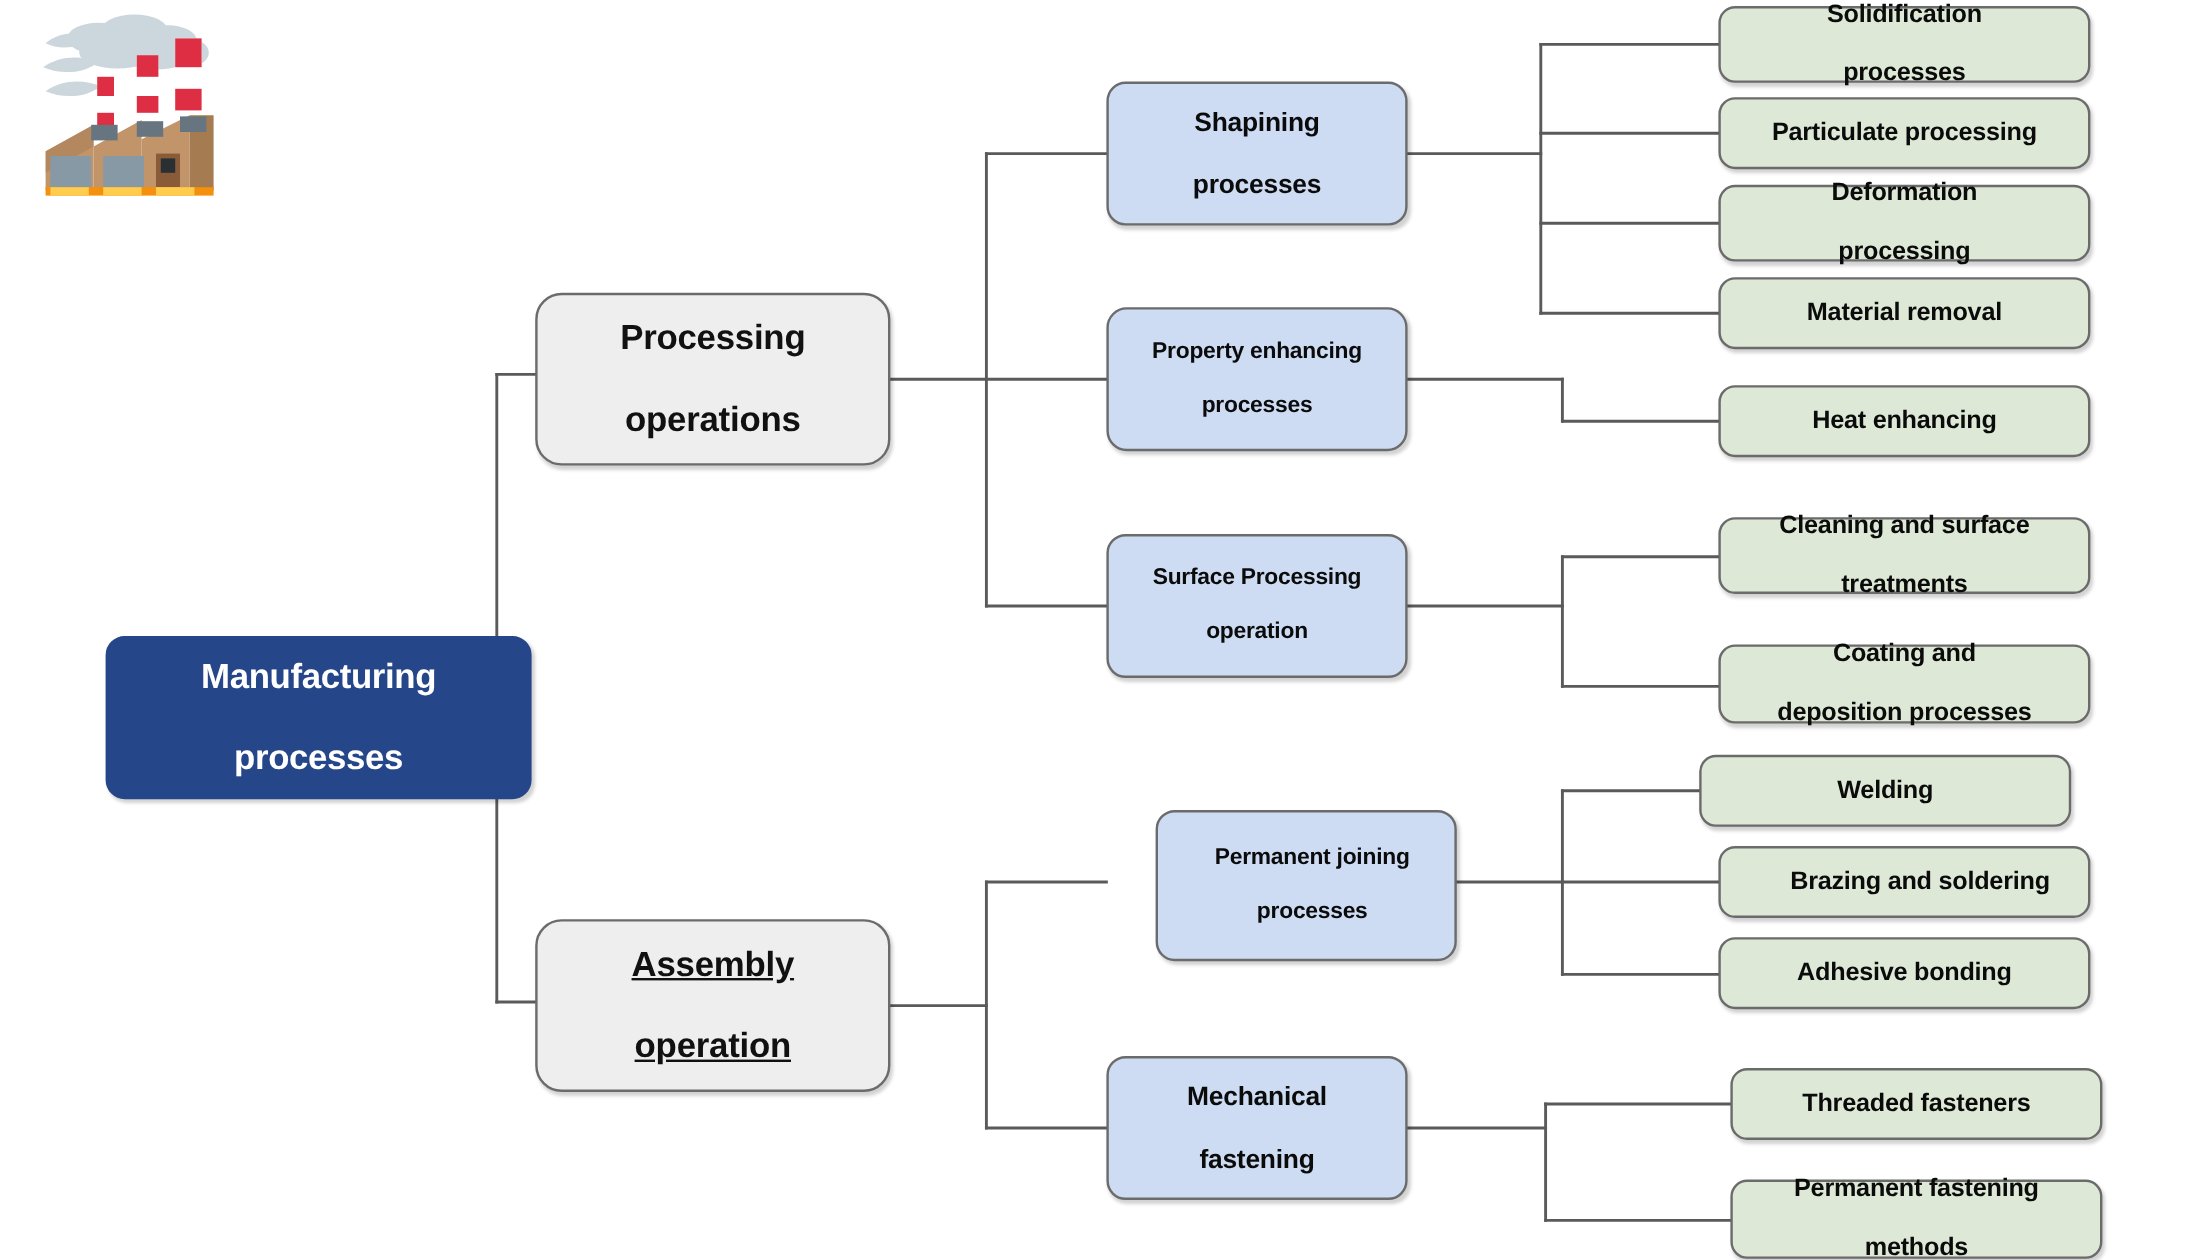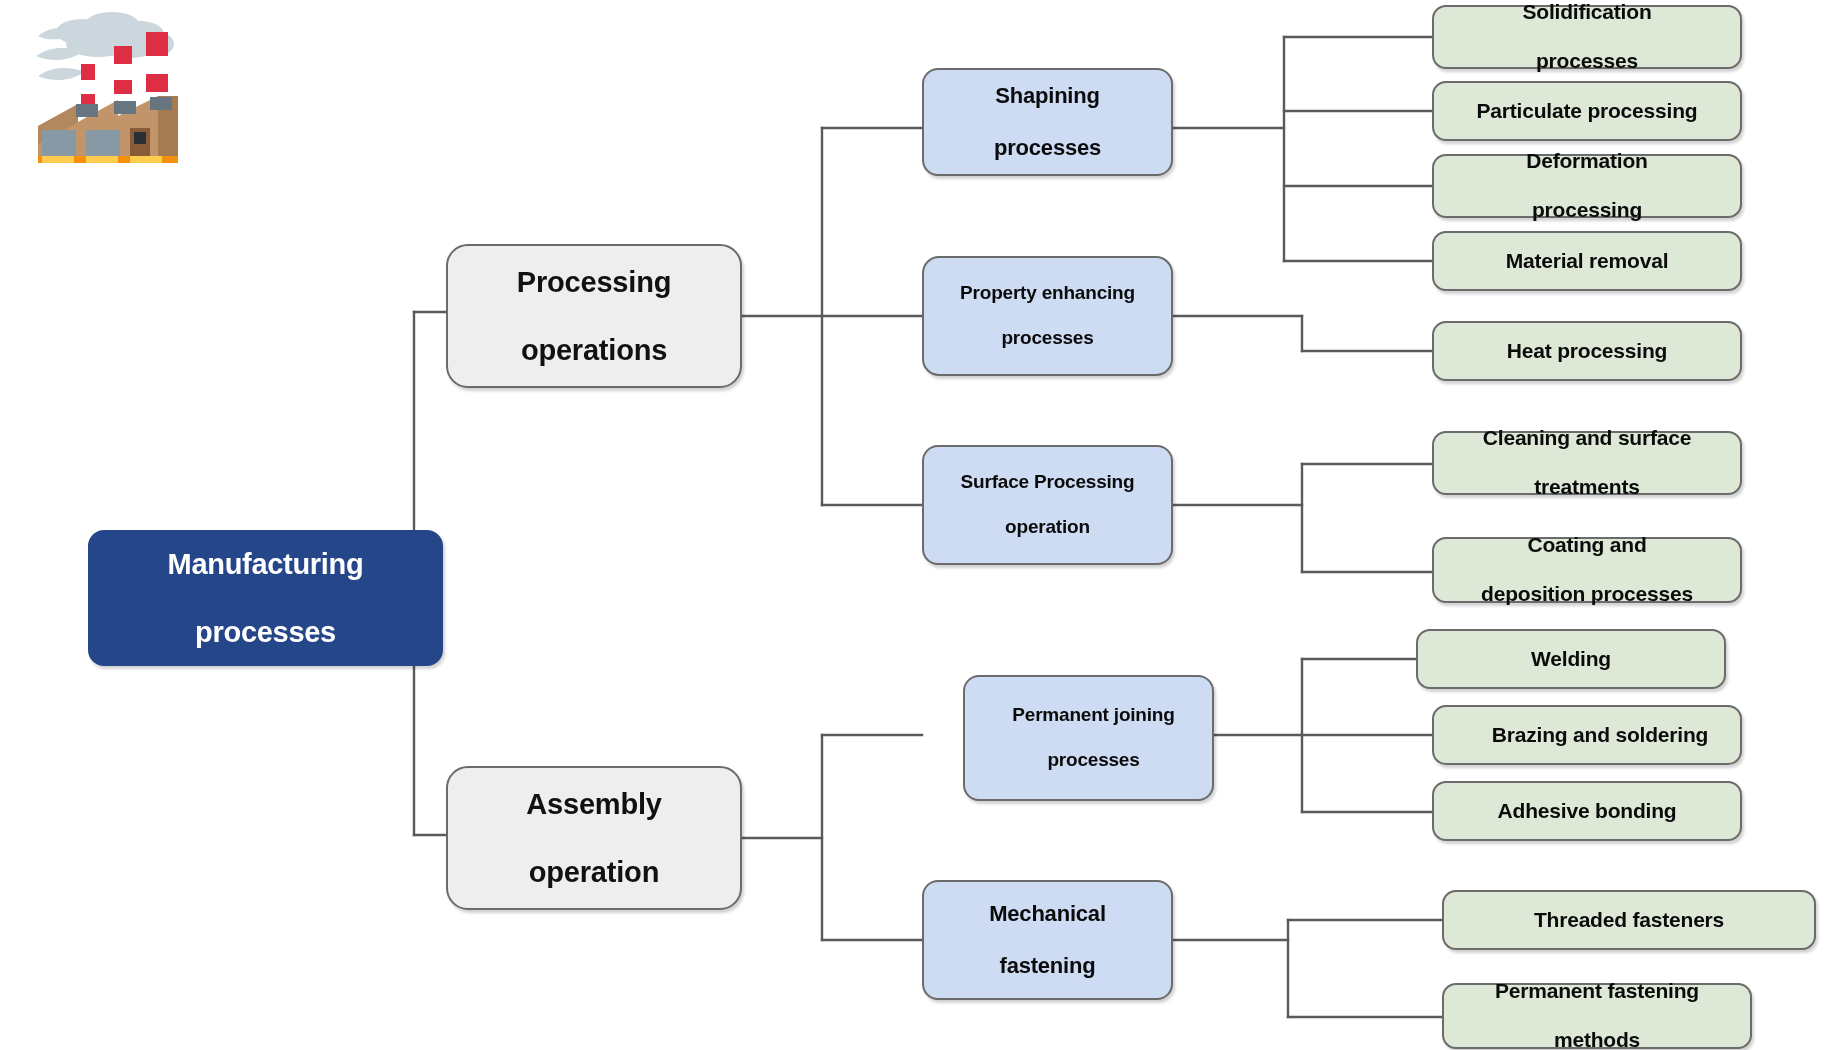--- a/index.html
+++ b/index.html
@@ -198,25 +198,25 @@
   </svg>
 
   <div class="node root" style="left:88px; top:530px; width:355px; height:136px;">
     <span><span>Manufacturing</span><br><span>processes</span></span>
   </div>
 
   <div class="node level1" style="left:446px; top:244px; width:296px; height:144px;">
     <span><span>Processing</span><br><span>operations</span></span>
   </div>
 
-  <div class="node level1" style="left:446px; top:766px; width:296px; height:144px;">
+  <div class="node level1" style="left:446px; top:766px; width:296px; height:144px;text-decoration:underline;">
     <span><span>Assembly</span><br><span>operation</span></span>
   </div>
 
-  <div class="node level2 big" style="left:922px; top:68px; width:251px; height:108px;">
+  <div class="node level2 big" style="left:922px; top:68px; width:251px; height:120px;">
     <span><span>Shapining</span><br><span>processes</span></span>
   </div>
 
   <div class="node level2" style="left:922px; top:256px; width:251px; height:120px;border-radius:17px;">
     <span><span>Property enhancing</span><br><span>processes</span></span>
   </div>
 
   <div class="node level2" style="left:922px; top:445px; width:251px; height:120px;">
     <span><span>Surface Processing</span><br><span>operation</span></span>
   </div>
@@ -239,21 +239,21 @@
 
   <div class="node level3" style="left:1432px; top:154px; width:310px; height:64px;">
     <span><span>Deformation</span><br><span>processing</span></span>
   </div>
 
   <div class="node level3" style="left:1432px; top:231px; width:310px; height:60px;">
     <span>Material removal</span>
   </div>
 
   <div class="node level3" style="left:1432px; top:321px; width:310px; height:60px;">
-    <span>Heat processing</span>
+    <span>Heat enhancing</span>
   </div>
 
   <div class="node level3" style="left:1432px; top:431px; width:310px; height:64px;">
     <span><span>Cleaning and surface</span><br><span>treatments</span></span>
   </div>
 
   <div class="node level3" style="left:1432px; top:537px; width:310px; height:66px;">
     <span><span>Coating and</span><br><span>deposition processes</span></span>
   </div>
 
@@ -262,21 +262,21 @@
   </div>
 
   <div class="node level3" style="left:1432px; top:705px; width:310px; height:60px;padding-left:36px;">
     <span>Brazing and soldering</span>
   </div>
 
   <div class="node level3" style="left:1432px; top:781px; width:310px; height:60px;">
     <span>Adhesive bonding</span>
   </div>
 
-  <div class="node level3" style="left:1442px; top:890px; width:374px; height:60px;">
+  <div class="node level3" style="left:1442px; top:890px; width:310px; height:60px;">
     <span>Threaded fasteners</span>
   </div>
 
   <div class="node level3" style="left:1442px; top:983px; width:310px; height:66px;">
     <span><span>Permanent fastening</span><br><span>methods</span></span>
   </div>
 
 </div>
 
 </body></html>

